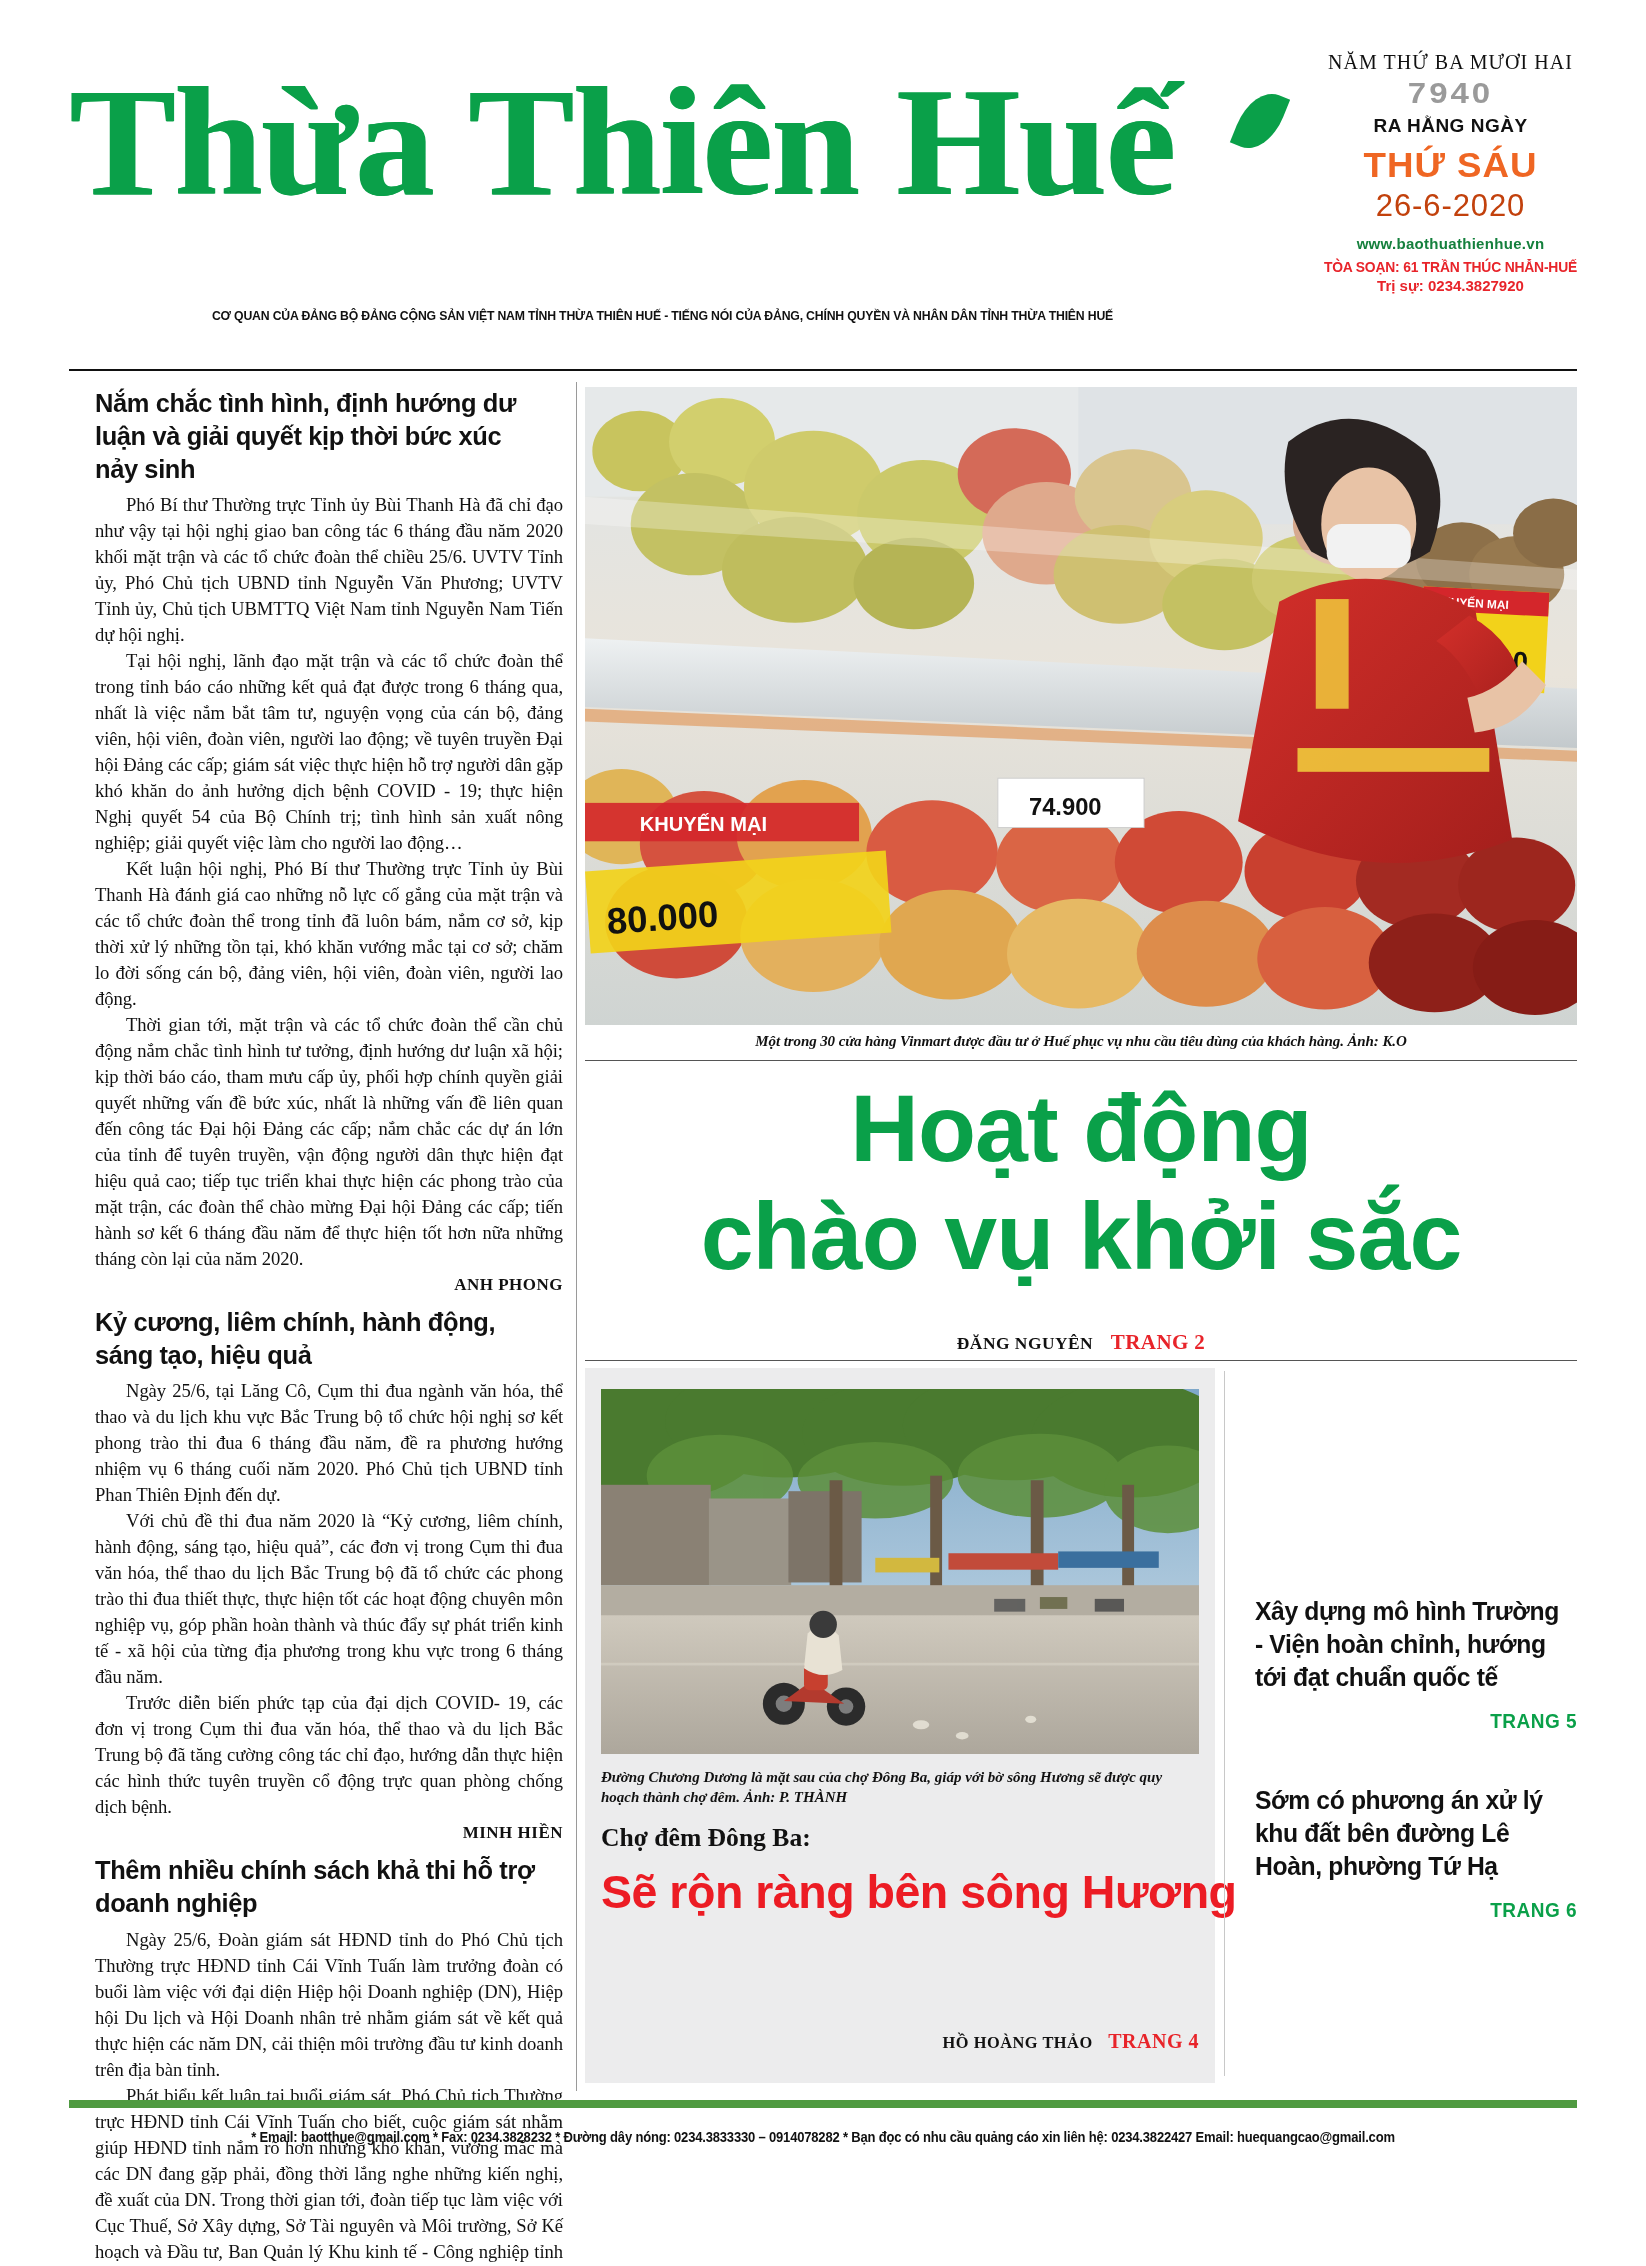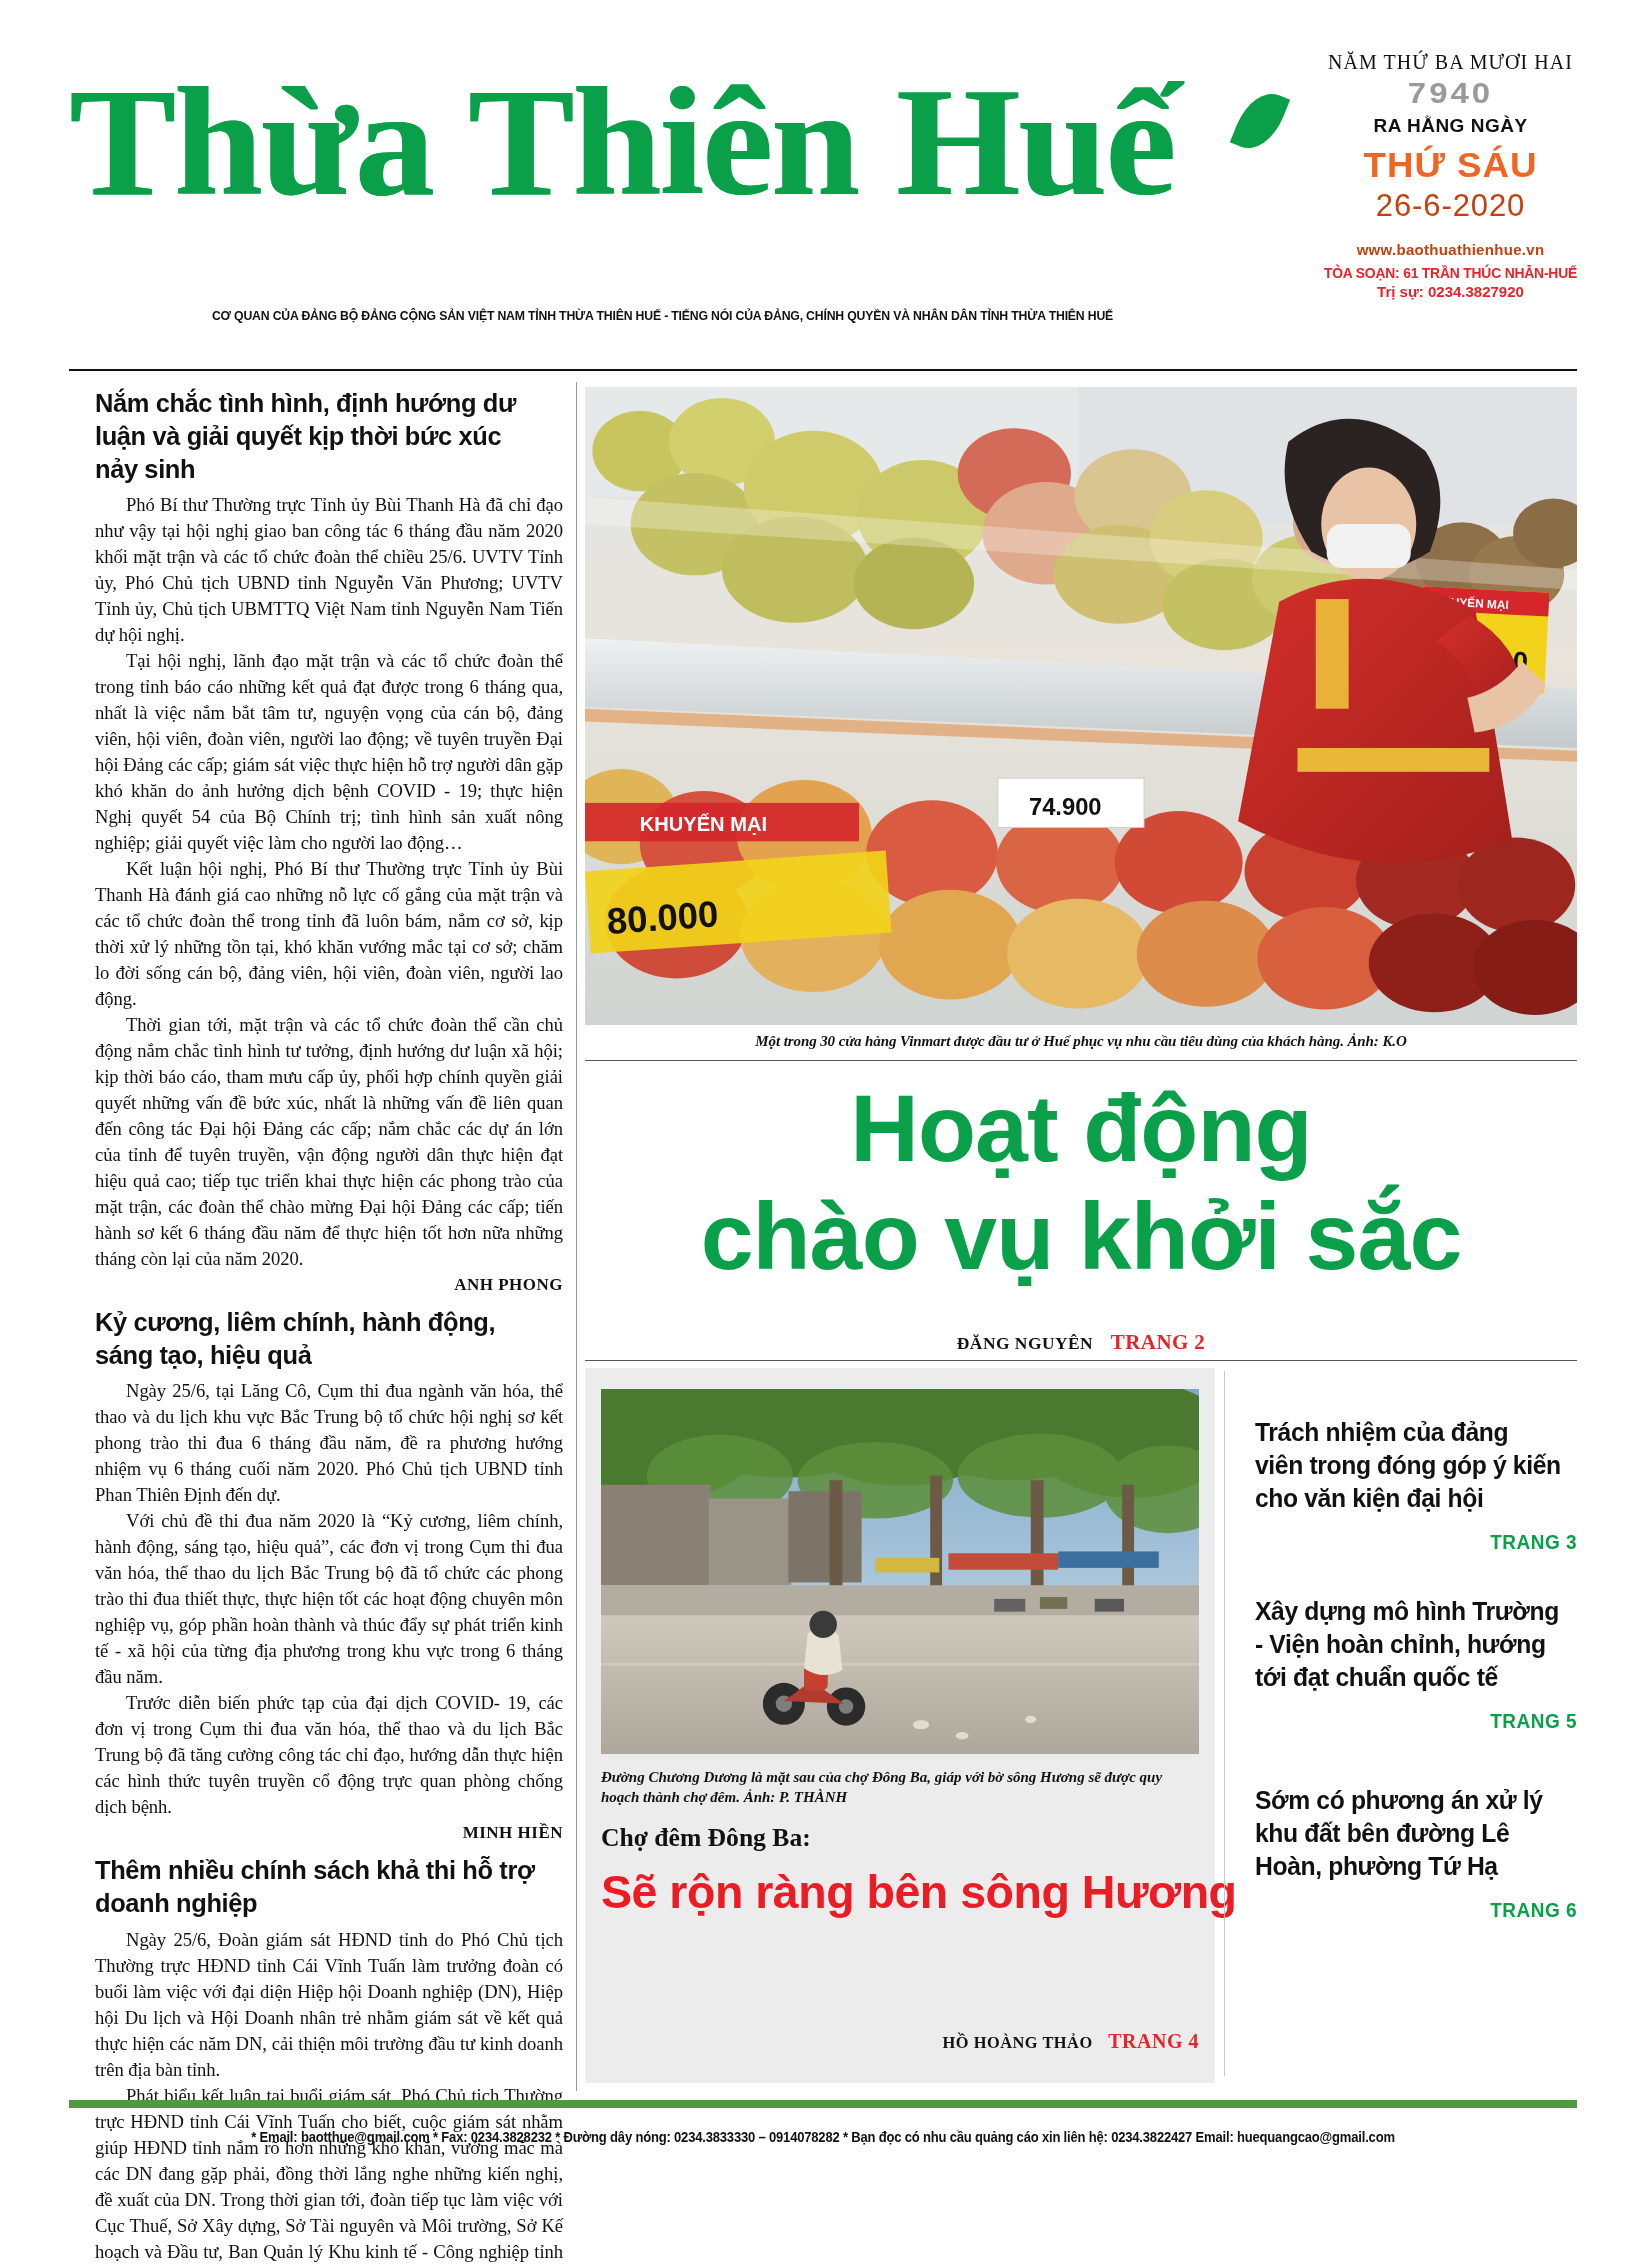--- a/index.html
+++ b/index.html
@@ -81,21 +81,21 @@
     font-weight:bold;font-size:35px;color:#ef6623;
     letter-spacing:0.9px;margin-top:8.2px;
     transform:scaleX(1.05);
   }
   .fr-date{
     font-family:"Liberation Sans",sans-serif;
     font-size:31px;color:#c2410c;letter-spacing:0.9px;margin-top:2.7px;
   }
   .fr-web{
     font-family:"Liberation Sans",sans-serif;
-    font-weight:bold;font-size:15px;color:#c2410c;letter-spacing:0.3px;margin-top:17px;
+    font-weight:bold;font-size:15px;color:#15803d;letter-spacing:0.3px;margin-top:11px;
   }
   .fr-office{
     font-family:"Liberation Sans",sans-serif;
     font-weight:bold;font-size:14.6px;color:#e8242a;margin-top:7.3px;
     letter-spacing:-0.2px;transform:scaleX(0.95);
   }
   .fr-phone{
     font-family:"Liberation Sans",sans-serif;
     font-weight:bold;font-size:15px;color:#e8242a;margin-top:1.8px;
   }
@@ -537,24 +537,20 @@
 
   <div class="mid-credit">
     <span>HỒ HOÀNG THẢO</span>
     <span class="page-ref">TRANG 4</span>
   </div>
 
   <div class="vdivider"></div>
 
   <div class="teasers">
 
-    <div class="teaser t1">
-      <h3>Trách nhiệm của đảng viên trong đóng góp ý kiến cho văn kiện đại hội</h3>
-      <div class="pg">TRANG 3</div>
-    </div>
 
     <div class="teaser t2">
       <h3>Xây dựng mô hình Trường - Viện hoàn chỉnh, hướng tới đạt chuẩn quốc tế</h3>
       <div class="pg">TRANG 5</div>
     </div>
 
     <div class="teaser t3">
       <h3>Sớm có phương án xử lý khu đất bên đường Lê Hoàn, phường Tứ Hạ</h3>
       <div class="pg">TRANG 6</div>
     </div>

